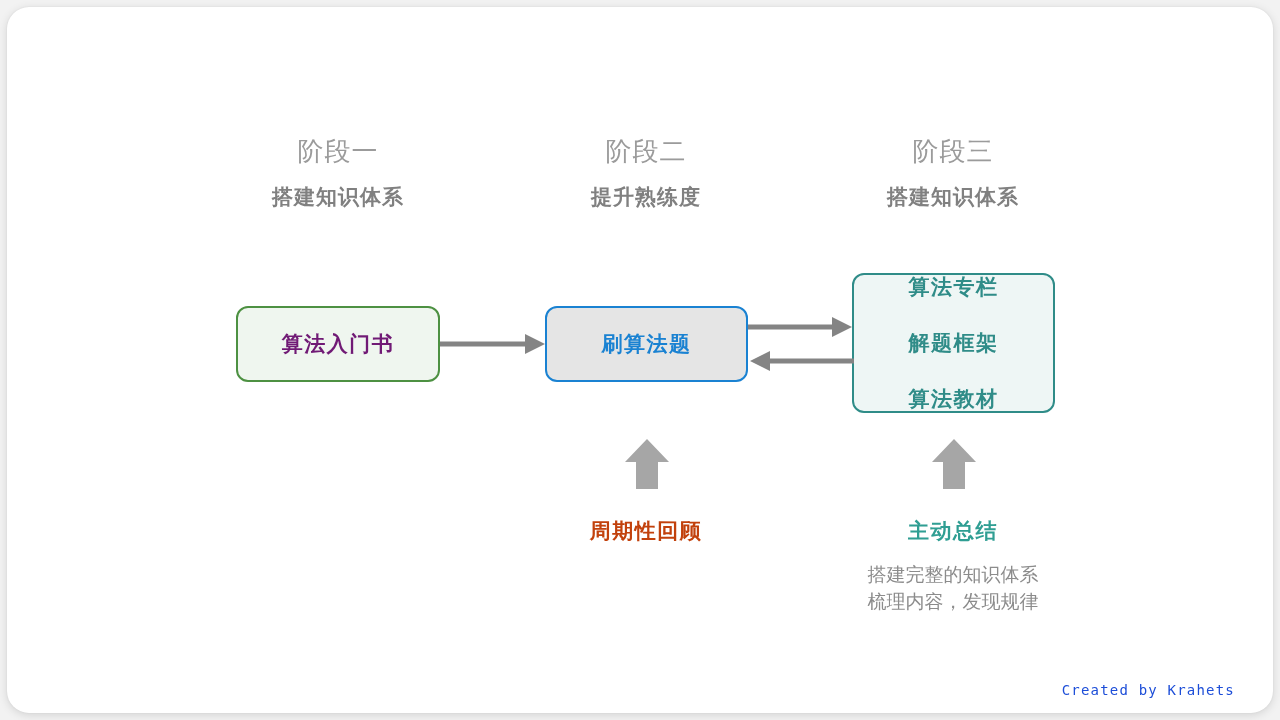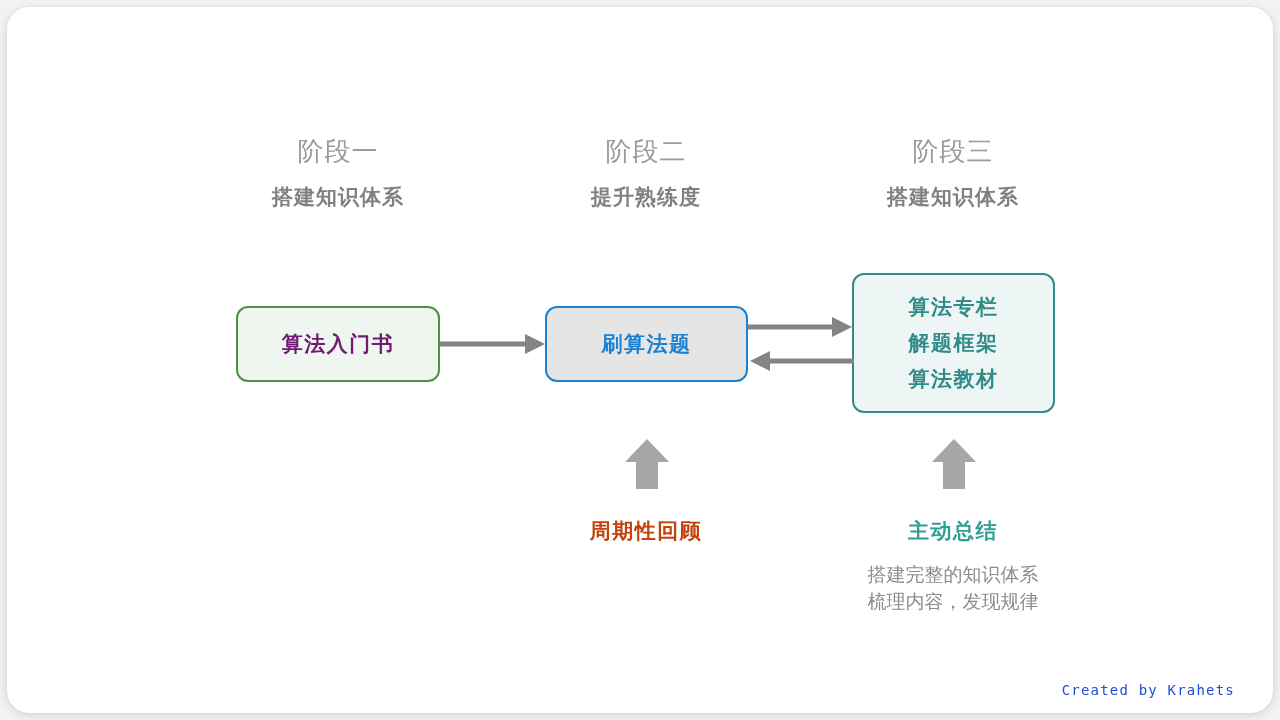--- a/index.html
+++ b/index.html
@@ -93,20 +93,21 @@
     color: #1a82d2;
   }
   #node-resources {
     left: 845px;
     top: 266px;
     width: 203px;
     height: 140px;
     background: #eef6f5;
     border-color: #2f8c88;
     color: #2f8c88;
+    gap: 20px;
   }
 
   
   .connector { position: absolute; }
 
   
   .up-arrow { position: absolute; }
 
   .annotation {
     position: absolute;

